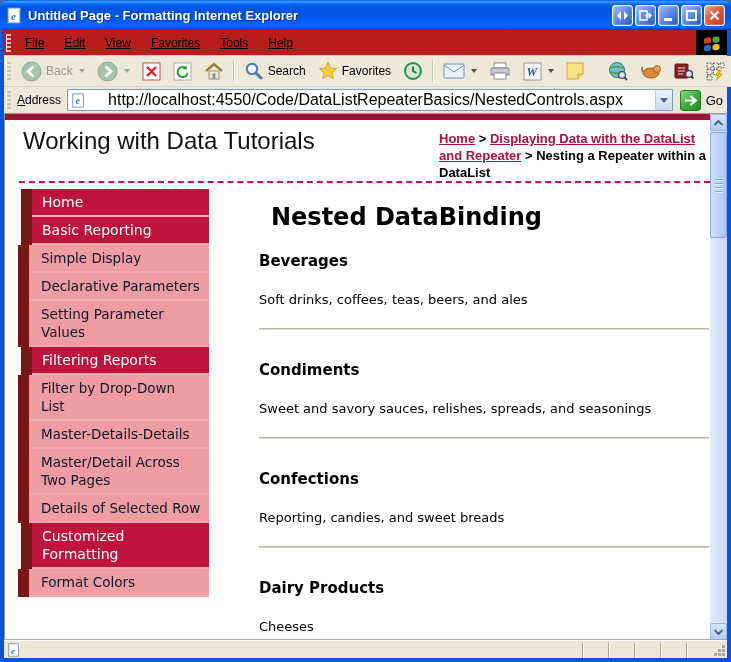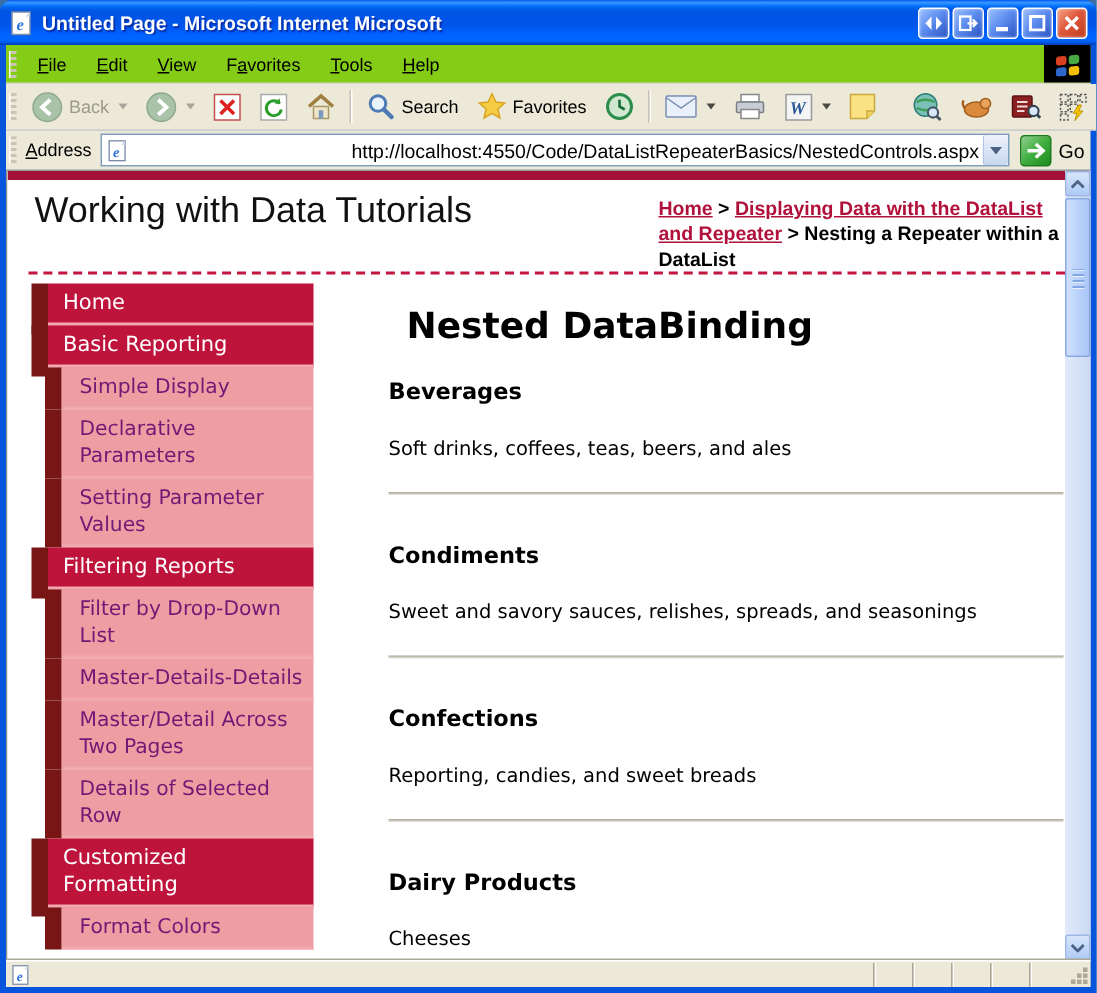--- a/index.html
+++ b/index.html
@@ -14,22 +14,22 @@
   .title-icon{width:17px;height:17px;margin-right:5px;flex:0 0 auto;}
   .title-text{color:#fff;font-weight:bold;font-size:13px;text-shadow:1px 1px 1px rgba(10,24,131,.75);
     flex:1;white-space:nowrap;overflow:hidden;}
   .winbtns{display:flex;gap:2px;}
   .wbtn{width:21px;height:21px;border:1px solid #fff;border-radius:3px;position:relative;
     background:linear-gradient(135deg,#9CBEFC 0%,#5E8EF0 45%,#2A52C0 100%);box-shadow:inset 0 0 2px rgba(255,255,255,.6);}
   .wbtn.close{background:linear-gradient(135deg,#F3A183 0%,#E0583C 45%,#C13C1F 100%);}
   .wbtn svg{position:absolute;inset:0;margin:auto;}
 
   
-  .menubar{position:absolute;top:30px;left:4px;right:4px;height:26px;background:#84cc16;
-    display:flex;align-items:center;border-bottom:1px solid #D8D4C8;}
+  .menubar{position:absolute;top:30px;left:4px;right:4px;height:26px;background:#b91c1c;
+    display:flex;align-items:center;border-bottom:1px solid #D8D4C8;text-decoration:underline;}
   .grip{width:5px;height:18px;margin:0 4px 0 2px;
     background:repeating-linear-gradient(180deg,#C9C5B2 0 2px,transparent 2px 4px);
     border-left:1px solid #fff;flex:0 0 auto;}
   .menu-item{padding:3px 10px;font-size:12px;color:#000;cursor:default;}
   .menu-item .accel{text-decoration:underline;}
   .throbber{position:absolute;right:0;top:0;width:31px;height:25px;background:#000;
     display:flex;align-items:center;justify-content:center;}
 
   
   .toolbar{position:absolute;top:56px;left:4px;right:0;height:31px;background:#ECE9D8;
@@ -41,21 +41,21 @@
     border-top:4px solid #4A4A42;margin-left:2px;}
   .caret.dim{border-top-color:#A8A49A;}
   .tsep{width:2px;height:22px;margin:0 3px;border-left:1px solid #C6C3B6;border-right:1px solid #FFF;}
 
   
   .addressbar{position:absolute;top:87px;left:4px;right:4px;height:27px;background:#ECE9D8;
     display:flex;align-items:center;border-bottom:1px solid #919B9C;}
   .addr-label{font-size:12px;color:#000;margin:0 6px 0 2px;text-align:right;}
   .addr-label .accel{text-decoration:underline;}
   .addr-field{flex:1;height:22px;background:#fff;border:1px solid #7F9DB9;display:flex;align-items:center;padding-left:3px;}
-  .addr-url{flex:1;font-size:13px;color:#000;white-space:nowrap;overflow:hidden;margin-left:20px;border:none;outline:none;font-family:"Liberation Sans",sans-serif;text-align:right;}
+  .addr-url{flex:1;font-size:16px;color:#000;white-space:nowrap;overflow:hidden;margin-left:20px;border:none;outline:none;font-family:"Liberation Sans",sans-serif;}
   .addr-drop{width:17px;height:20px;border-left:1px solid #B0C4E8;border-radius:2px;
     background:linear-gradient(180deg,#EEF3FB,#C8D7F0);display:flex;align-items:center;justify-content:center;}
   .addr-drop .v{width:0;height:0;border-left:4px solid transparent;border-right:4px solid transparent;border-top:5px solid #4D6185;}
   .go-wrap{display:flex;align-items:center;gap:5px;margin:0 4px 0 7px;justify-content:center;}
   .go-btn{width:21px;height:21px;border-radius:3px;border:1px solid #1E7A1E;
     background:linear-gradient(135deg,#8FD08F 0%,#3FAE3F 50%,#1F8A1F 100%);
     display:flex;align-items:center;justify-content:center;}
   .go-lbl{font-size:13px;color:#000;}
 
   
@@ -67,21 +67,21 @@
   .breadcrumb{position:absolute;left:434px;top:17px;width:270px;font-size:13px;font-weight:bold;line-height:1.3;color:#000;}
   .bc-link{color:#B01039;text-decoration:underline;cursor:pointer;}
   .dashed-line{position:absolute;top:67px;left:14px;right:0;border-top:2px dashed #C41440;}
 
   
   .sidebar{position:absolute;left:16px;top:75px;width:188px;font-family:"DejaVu Sans",sans-serif;}
   .side-item{position:relative;border-bottom:2px solid #F2A9AE;}
   .side-item.top{margin-left:11px;background:#BE143C;color:#fff;font-size:14px;line-height:18px;
     padding:4px 16px 4px 10px;cursor:pointer;}
   .side-item.top::before{content:"";position:absolute;left:-11px;top:0;width:11px;height:calc(100% + 8px);background:#781616;}
-  .side-item.sub{margin-left:20px;background:#EE9DA3;color:#701a75;font-size:13.5px;line-height:18px;
+  .side-item.sub{margin-left:8px;background:#EE9DA3;color:#0f172a;font-size:13.5px;line-height:18px;
     padding:4px 6px 4px 12px;cursor:pointer;}
   .side-item.sub::before{content:"";position:absolute;left:-11px;top:0;width:11px;height:calc(100% + 2px);background:#781616;}
 
   
   .main{position:absolute;left:254px;top:89px;width:450px;font-family:"DejaVu Sans",sans-serif;color:#000;}
   .content-title{font-size:24px;font-weight:bold;margin:0 0 21px 12px;}
   .cat-name{font-size:15px;font-weight:bold;margin:0 0 22px 0;}
   .cat-desc{font-size:13px;margin:0 0 21px 0;}
   .cat-hr{border:0;height:2px;margin:0 0 31px 0;background:linear-gradient(180deg,#A9A494,#E8E6DE);}
 
@@ -112,21 +112,21 @@
 <div class="window">
 
   <div class="titlebar">
     <span class="title-icon">
       <svg width="17" height="17" viewBox="0 0 17 17">
           <rect x="2" y="1" width="12" height="15" fill="#fff" stroke="#7A8BA8"></rect>
           <path d="M14 1 L14 4 L11 4 Z" fill="#C9D4E4"></path>
           <text x="5" y="13" font-size="11" font-family="Liberation Serif,serif" font-style="italic" font-weight="bold" fill="#2D72D9">e</text>
         </svg>
     </span>
-    <span class="title-text">Untitled Page - Microsoft Internet Microsoft</span>
+    <span class="title-text">Untitled Page - Formatting Internet Explorer</span>
     <span class="winbtns">
       <span class="wbtn">
         <svg width="13" height="9" viewBox="0 0 13 9">
             <path d="M5 0 L1 4.5 L5 9 Z" fill="#fff"></path>
             <path d="M8 0 L12 4.5 L8 9 Z" fill="#fff"></path>
           </svg>
       </span>
       <span class="wbtn">
         <svg width="13" height="11" viewBox="0 0 13 11">
             <rect x="1" y="1" width="7" height="9" fill="none" stroke="#fff" stroke-width="1.5"></rect>

